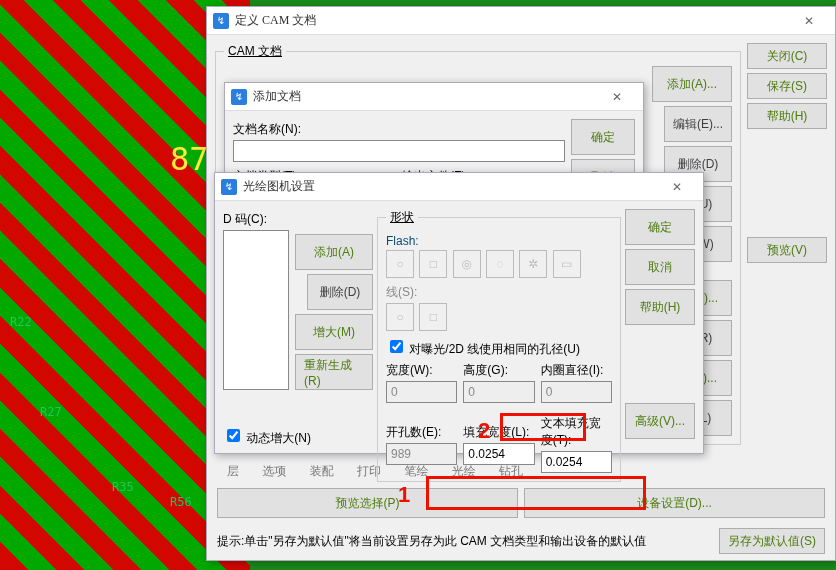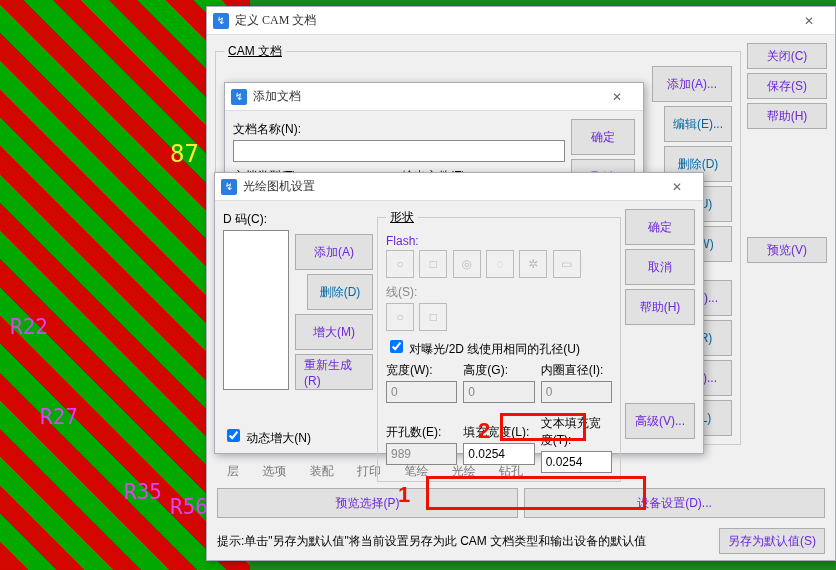--- a/index.html
+++ b/index.html
@@ -1,59 +1,59 @@
 <!DOCTYPE html>
 <html><head>
 <meta charset="utf-8">
 <style>
   * { box-sizing: border-box; font-family: "Microsoft YaHei", sans-serif; font-size: 12px; }
   body { margin:0; width:836px; height:570px; background:#181818; position:relative; overflow:hidden; }
   
   .pcb { position:absolute; inset:0; background:#1a8a1a; }
   .pcb::before { content:""; position:absolute; left:0; top:0; width:250px; height:570px;
     background: repeating-linear-gradient(45deg,#d00 0 20px,#0a0 20px 40px); opacity:.95; }
-  .ref { position:absolute; color:#d946ef; font-family:monospace; font-size:21px; }
-  .ref.y { color:#ffeb3b; font-size:24px; }
+  .ref { position:absolute; color:#22c55e; font-family:monospace; font-size:12px; }
+  .ref.y { color:#ffeb3b; font-size:32px; }
 
   .win { position:absolute; background:#f0f0f0; border:1px solid #aab; box-shadow:2px 2px 8px rgba(0,0,0,.3); }
   .titlebar { height:28px; background:#fff; display:flex; align-items:center; padding:0 6px; border-bottom:1px solid #ddd; }
   .ticon { width:16px; height:16px; background:#2a7de1; color:#fff; display:inline-flex; align-items:center; justify-content:center; font-size:10px; border-radius:2px; margin-right:6px; }
   .title { flex:1; color:#333;font-family:Liberation Serif, serif; }
   .wclose { width:40px; height:100%; display:flex; align-items:center; justify-content:center; color:#666; }
 
   .body { padding:8px; }
   fieldset { border:1px solid #ccc; padding:6px 8px 8px; margin:0 0 6px; }
   legend { padding:0 4px; color:#000;text-decoration:underline; }
   label { color:#000; display:block; margin:2px 0; }
   input[type=text] { border:1px solid #888; background:#fff; height:22px; padding:0 4px; }
   input[readonly] { background:#eee; color:#888; }
   select, .list { border:1px solid #888; background:#fff; }
   .btn { display:inline-flex; align-items:center; justify-content:center; height:26px; min-width:72px;
-    background:#e1e1e1; border:1px solid #adadad; padding:0 8px; color:#6d28d9; cursor:pointer; }
+    background:#e1e1e1; border:1px solid #adadad; padding:0 8px; color:#4d7c0f; cursor:pointer; }
   .btn.small { min-width:64px; height:36px; }
-  .btn.gray { color:#0369a1;margin-left:12px; }
+  .btn.gray { color:#404040;margin-left:12px; }
   .stack { display:flex; flex-direction:column; gap:4px; }
   .row { display:flex; align-items:center; gap:6px; }
 
   .shape { width:28px; height:28px; border:1px solid #bbb; display:inline-flex; align-items:center; justify-content:center; color:#bbb; margin-right:2px; }
 
   .marker { position:absolute; border:3px solid #e10; }
   .markertxt { position:absolute; color:#e10; font-weight:700; font-size:22px; }
 
   .tabstrip { margin-top:6px; }
   .tab { display:inline-block; padding:4px 10px; color:#777; }
 </style>
 </head>
 <body>
 
 <div class="pcb"></div>
 <span class="ref y" style="left:170px;top:140px">87</span>
 <span class="ref" style="left:10px;top:315px">R22</span>
 <span class="ref" style="left:40px;top:405px">R27</span>
-<span class="ref" style="left:124px;top:480px">R35</span>
+<span class="ref" style="left:112px;top:480px">R35</span>
 <span class="ref" style="left:170px;top:495px">R56</span>
 
 <div class="win" style="left:206px; top:6px; width:630px; height:555px;">
   <div class="titlebar">
     <span class="ticon">↯</span>
     <span class="title">定义 CAM 文档</span>
     <span class="wclose">✕</span>
   </div>
   <div class="body" style="display:flex; gap:6px;">
     <fieldset style="flex:1;">
@@ -153,21 +153,21 @@
         </div>
       </div>
       <label style="margin-top:36px;">
         <input type="checkbox" checked="" style="">
         <span>动态增大(N)</span>
       </label>
     </div>
 
     <fieldset style="flex:1;">
       <legend>形状</legend>
-      <label style="color:#6d28d9">Flash:</label>
+      <label style="color:#0c4a6e">Flash:</label>
       <div>
         <span class="shape">○</span>
         <span class="shape">□</span>
         <span class="shape">◎</span>
         <span class="shape">◌</span>
         <span class="shape">✲</span>
         <span class="shape">▭</span>
       </div>
       <label style="color:#888; margin-top:6px;">线(S):</label>
       <div>

